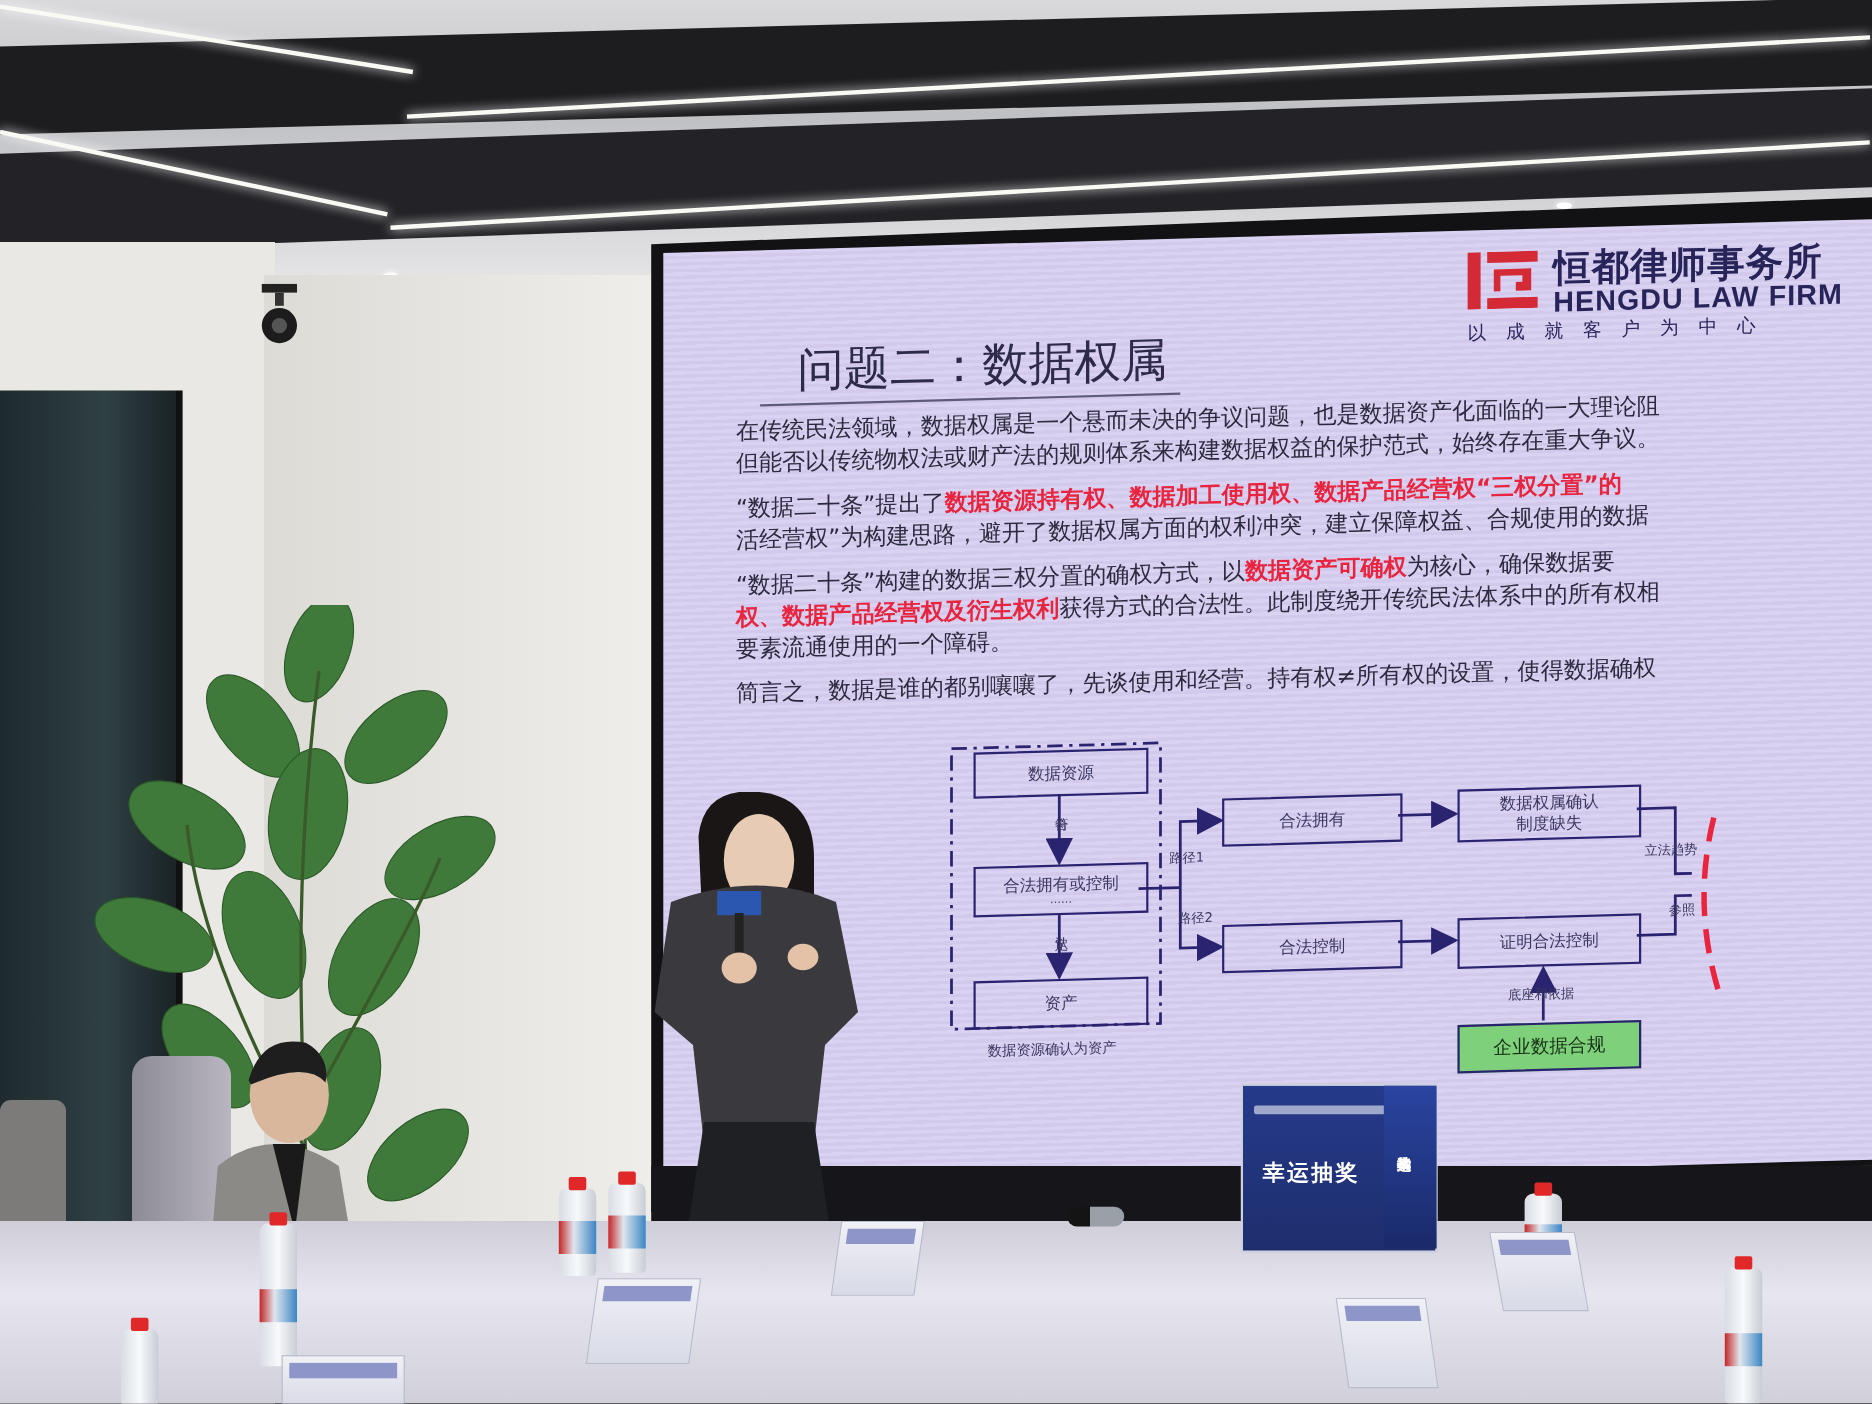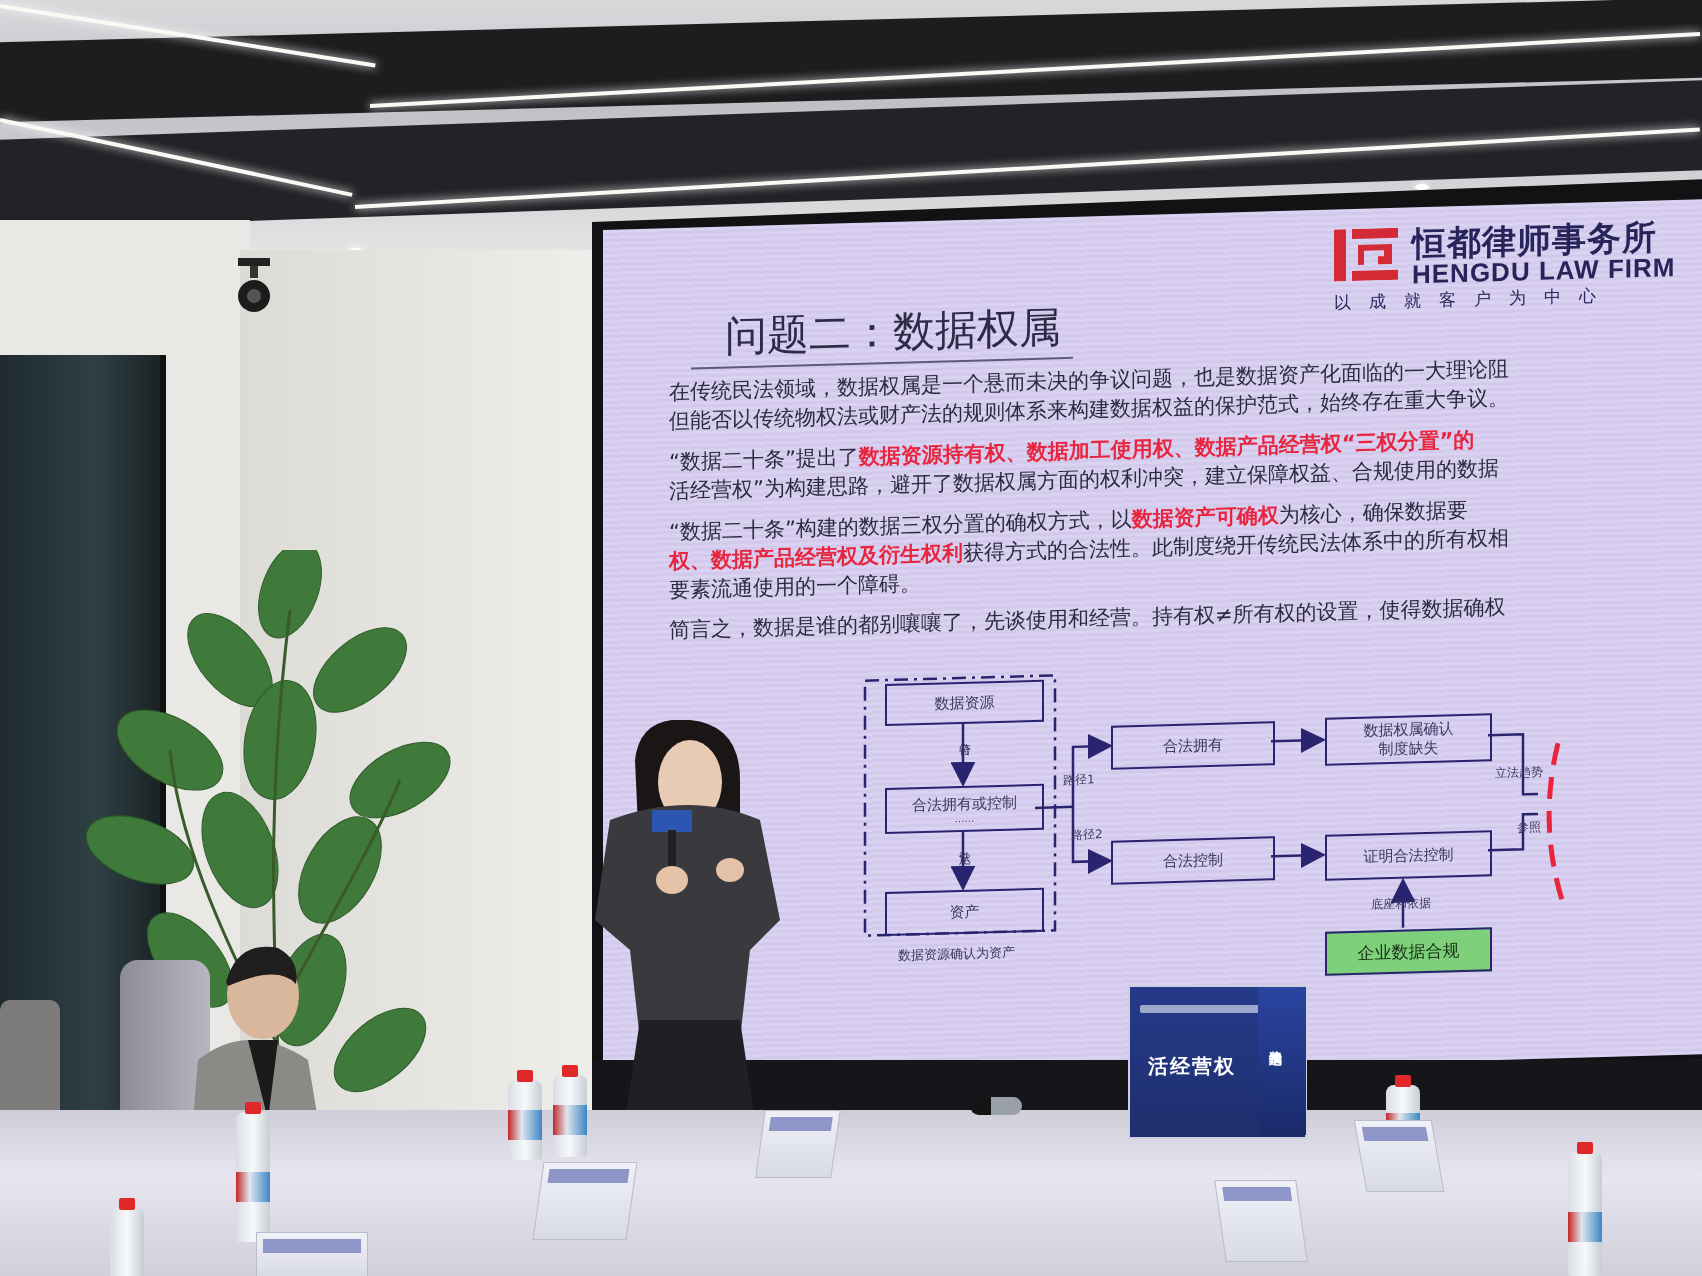--- a/index.html
+++ b/index.html
@@ -203,21 +203,21 @@
   <rect x="88" y="110" width="8" height="40" fill="#222"></rect>
   <ellipse cx="92" cy="160" rx="16" ry="14" fill="#e4c2a8"></ellipse>
   <ellipse cx="150" cy="150" rx="14" ry="12" fill="#e4c2a8"></ellipse>
 </svg>
 
 <div class="table"></div>
 <div class="mic"></div>
 
 <div class="box-lottery">
   <div class="sub"></div>
-  <div class="title">活经营权</div>
+  <div class="title">幸运抽奖</div>
   <div class="side">
       <span>幸运抽奖</span>
     </div>
 </div>
 
 <div class="bottle" style="left:508px;top:1080px;height:80px;">
     <div class="cap"></div>
     <div class="label" style="top:30px;"></div>
   </div>
 <div class="bottle" style="left:553px;top:1075px;height:82px;">

